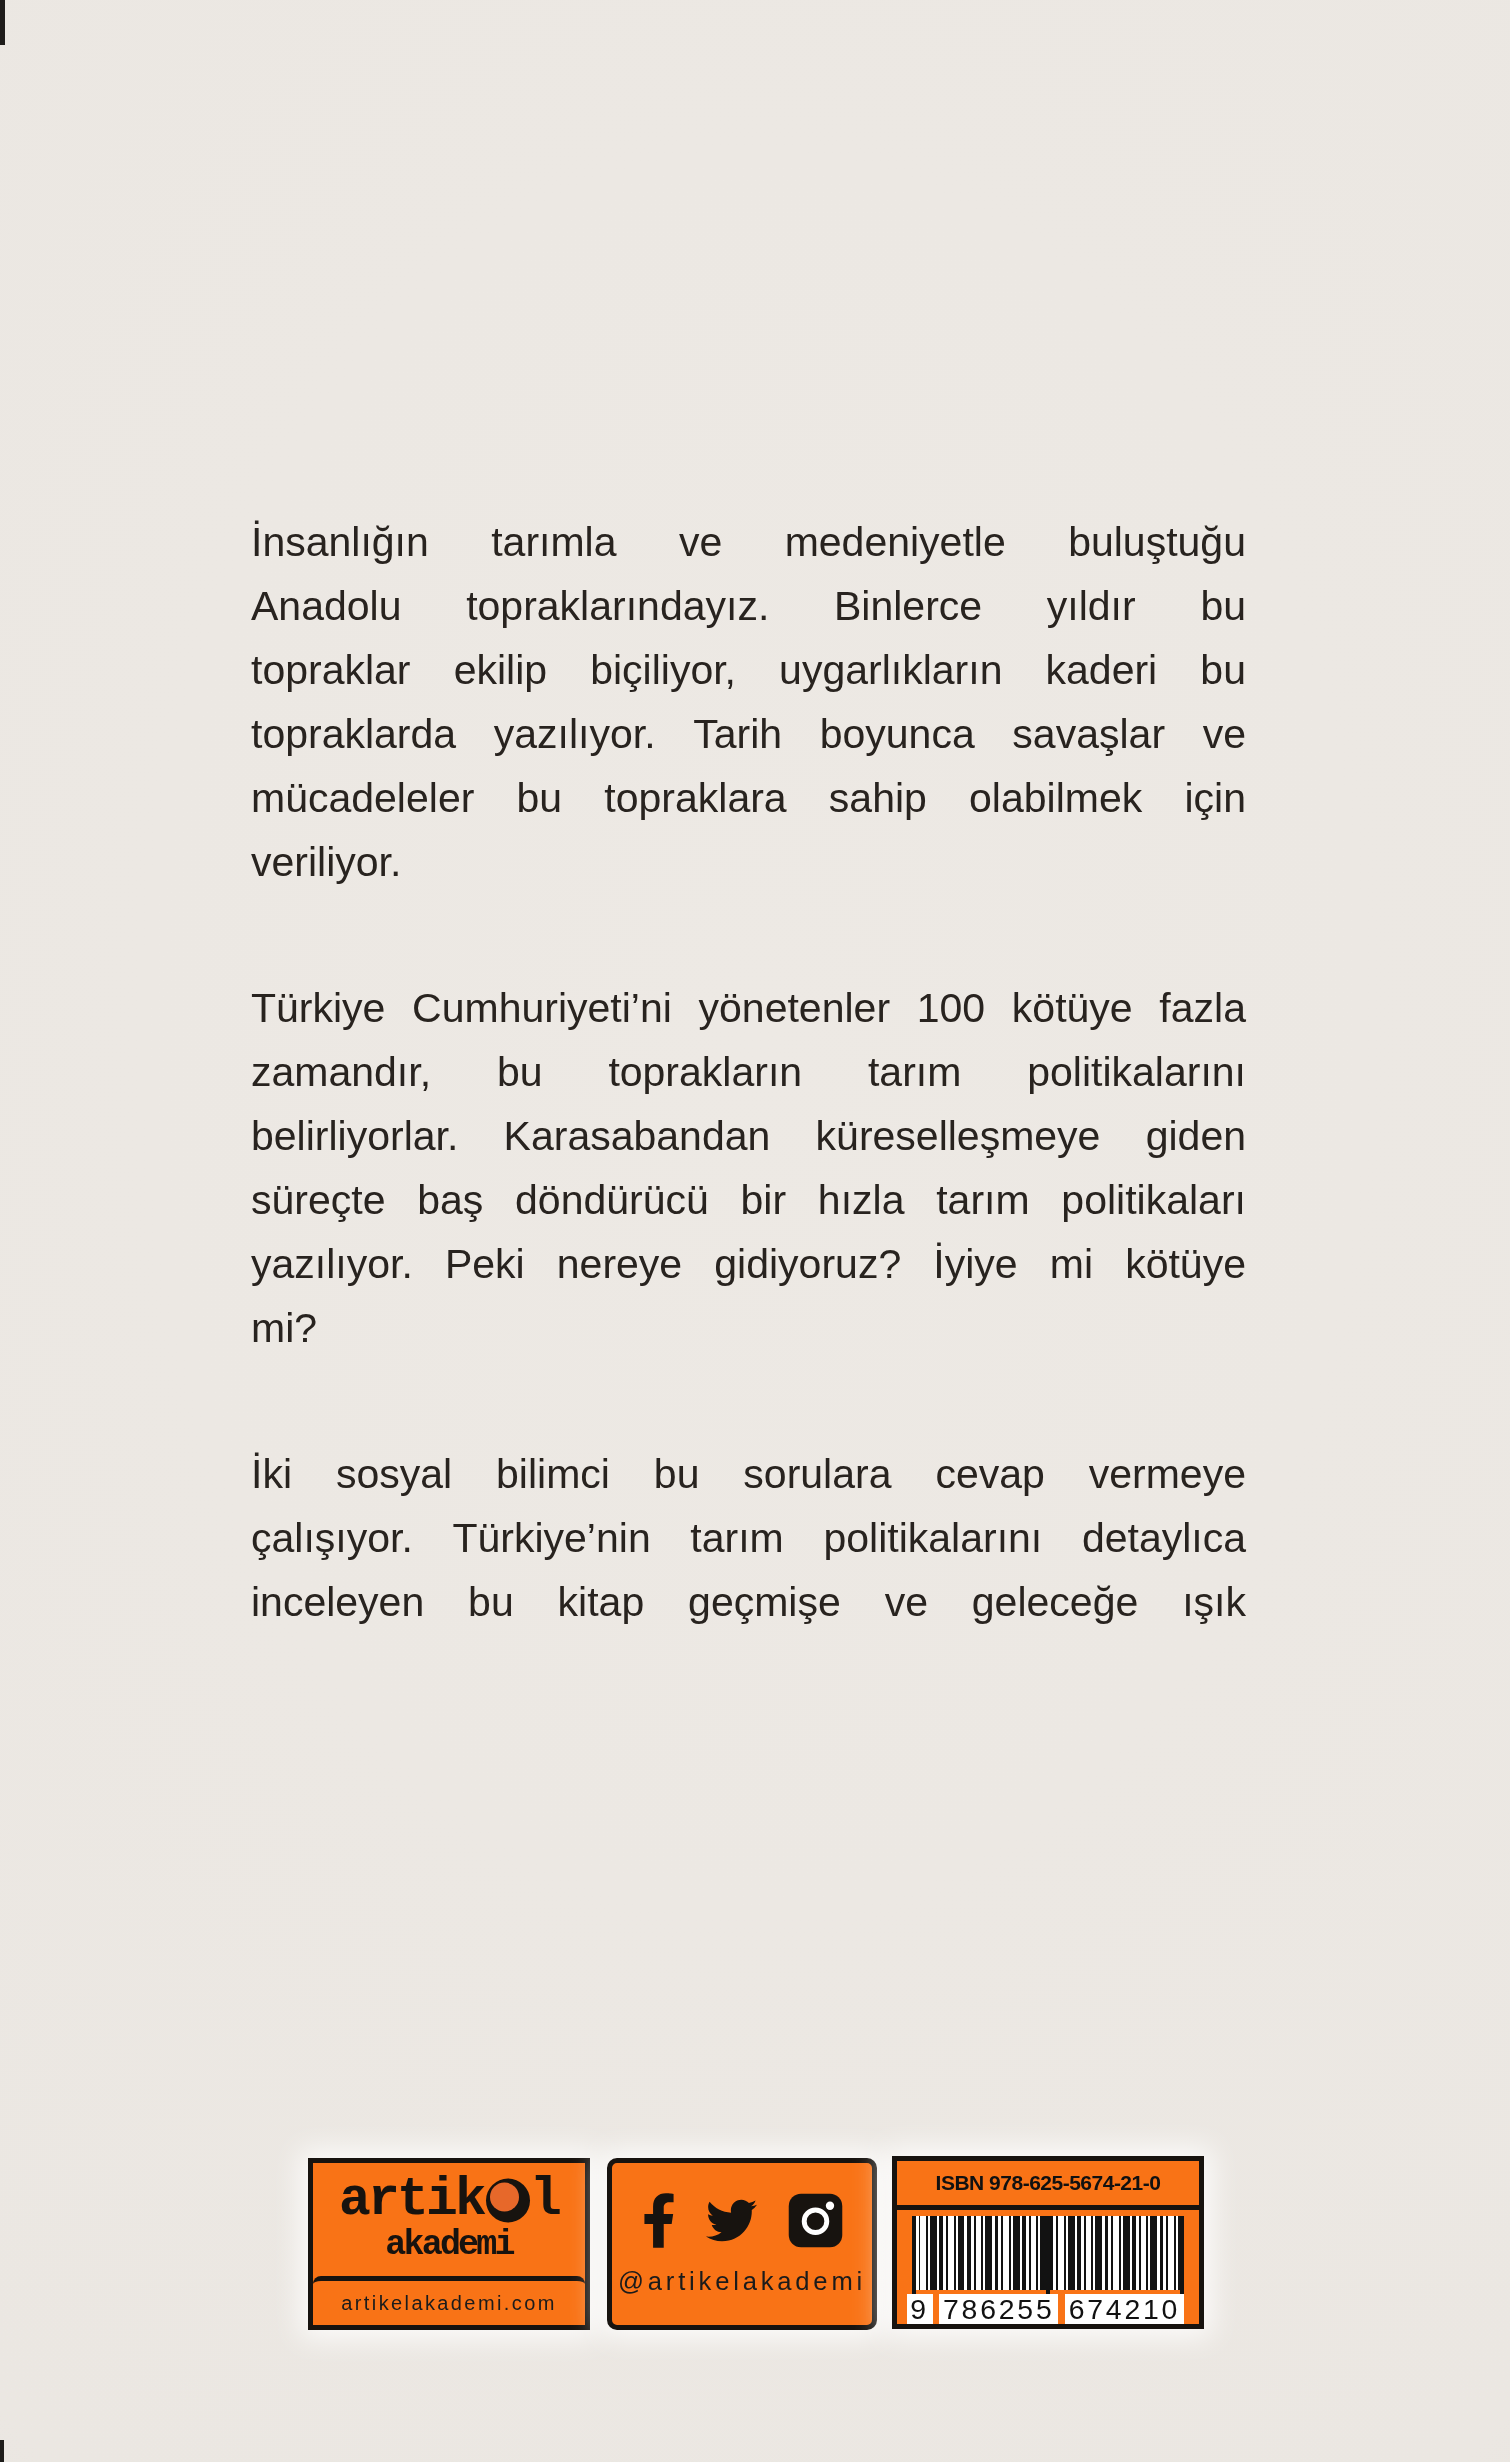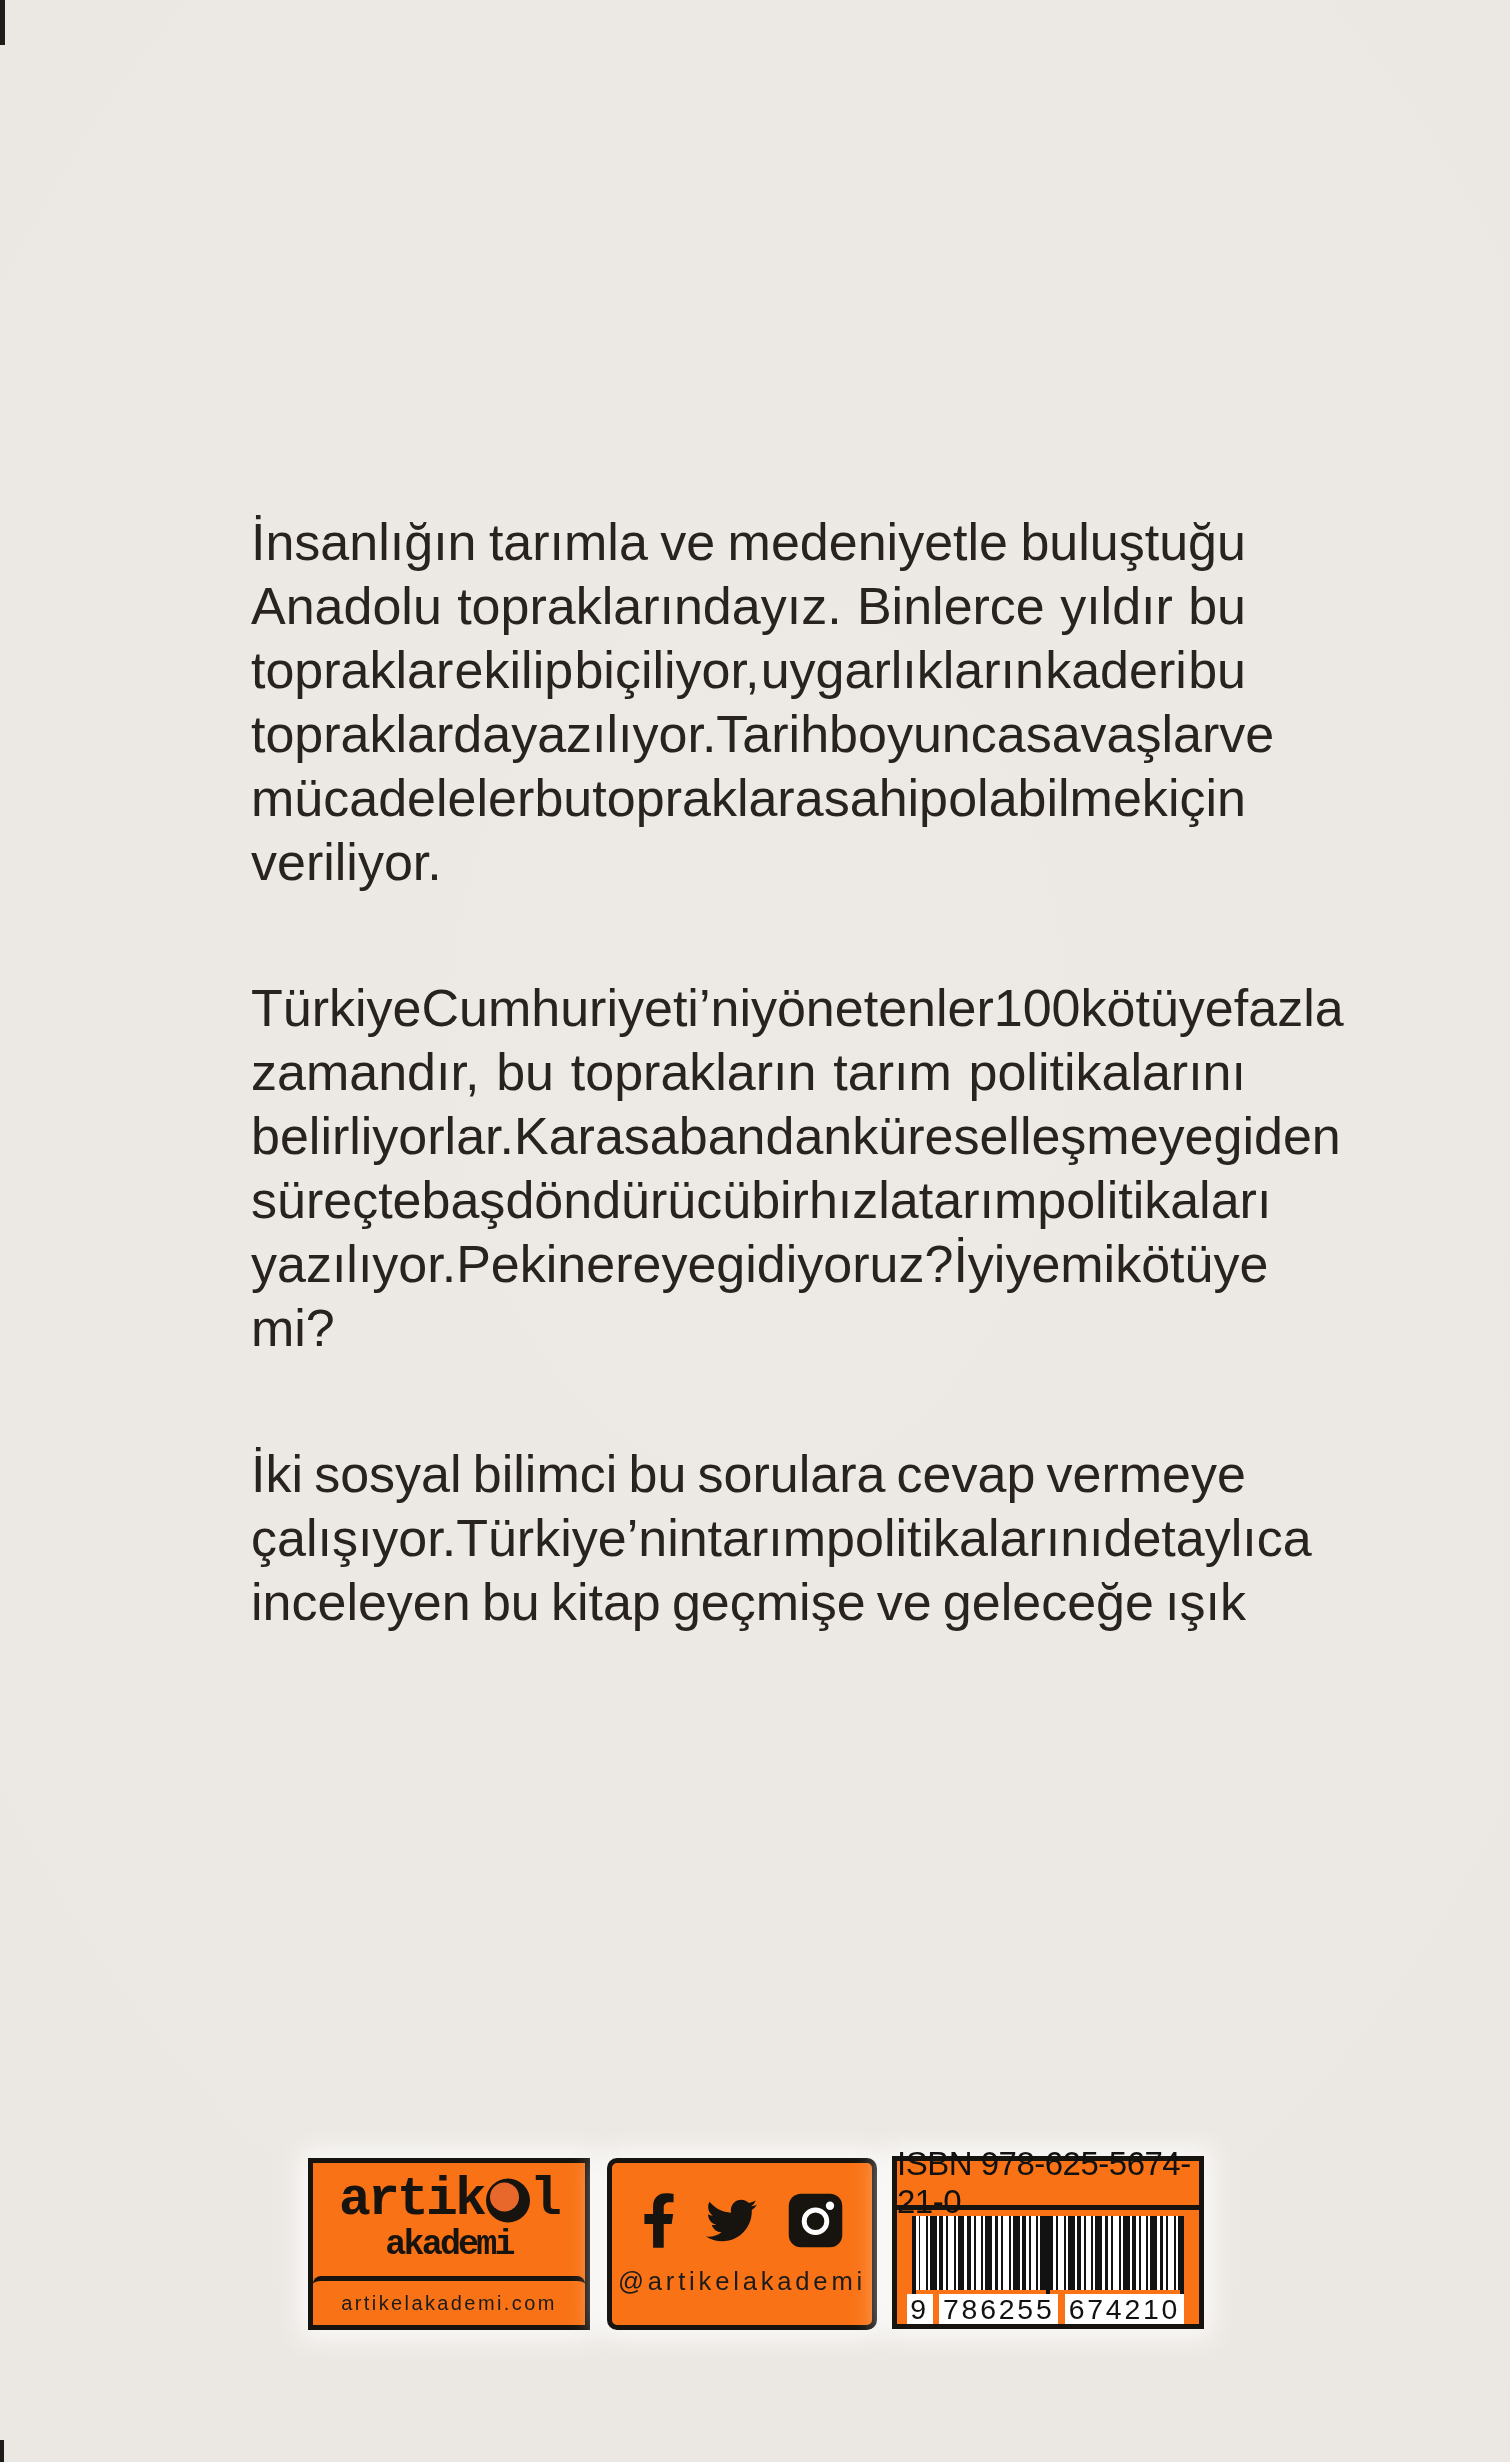--- a/index.html
+++ b/index.html
@@ -8,21 +8,21 @@
     background:radial-gradient(130% 115% at 50% 42%, #EDE9E4 0%, #EBE7E2 62%, #E2DED8 100%);
     font-family:"Liberation Sans", sans-serif;
     color:#28231f;
   }
   
   .edge-mark{position:absolute;background:#1e1c1a;}
   #edge-top{left:0;top:0;width:4.7px;height:45px;}
   #edge-bottom{left:0;top:2440px;width:3.8px;height:23px;}
 
   
-  .text-block{position:absolute;left:251px;top:510px;width:995px;font-size:52px;font-weight:500;}
+  .text-block{position:absolute;left:251px;top:510px;width:995px;font-size:41px;font-weight:500;}
   .para{margin:0 0 82px 0;}
   .line{display:flex;justify-content:space-between;line-height:64px;}
   .line span{white-space:pre;}
   .line.last{display:block;}
 
   
   .pubbox{
     position:absolute;background:#f97316;border:5.7px solid #17130f;box-sizing:border-box;
     box-shadow:0 0 26.5px 7.6px rgba(255,255,255,0.85);
   }
@@ -35,21 +35,21 @@
   .logo-e::before{content:"";position:absolute;left:3.8px;top:3.8px;width:29px;height:29px;background:#E7682A;border-radius:50%;}
   .url-bar{border-top:5.7px solid #17130f;height:44px;display:flex;align-items:center;justify-content:center;
     font-size:20px;letter-spacing:2.4px;color:#1b1b1b;border-radius:8px;}
 
   #social-box{left:607px;top:2158px;width:270px;height:172px;display:flex;flex-direction:column;align-items:center;justify-content:center;gap:19px;border-radius:10px;}
   .icons-row{display:flex;align-items:center;gap:26.5px;}
   .handle{font-size:25.6px;letter-spacing:3.8px;color:#1b1b1b;}
 
   #isbn-box{left:892px;top:2156px;width:312px;height:173px;display:flex;flex-direction:column;}
   .isbn-strip{height:44px;border-bottom:5.7px solid #17130f;display:flex;align-items:center;justify-content:center;
-    font-weight:400;font-size:33px;letter-spacing:-0.5px;color:#111;}
+    font-weight:700;font-size:21px;letter-spacing:-0.5px;color:#111;}
   .barcode-area{flex:1;position:relative;}
   .bars{position:absolute;left:15px;right:15px;top:5.7px;bottom:34px;
     background:repeating-linear-gradient(90deg,
       #121212 0 3.8px,#fff 3.8px 6.6px,#121212 6.6px 8.5px,#fff 8.5px 14.2px,
       #121212 14.2px 16px,#fff 16px 18px,#121212 18px 25px,#fff 25px 27.5px);}
   .guard{position:absolute;width:3.8px;top:5.7px;bottom:21px;background:#121212;}
   .guard.g1{left:15px;}
   .guard.g2{left:50%;margin-left:-1.9px;}
   .guard.g3{right:15px;}
   .bc-digits{position:absolute;left:9.5px;right:15px;bottom:0;height:34px;display:flex;justify-content:space-between;

